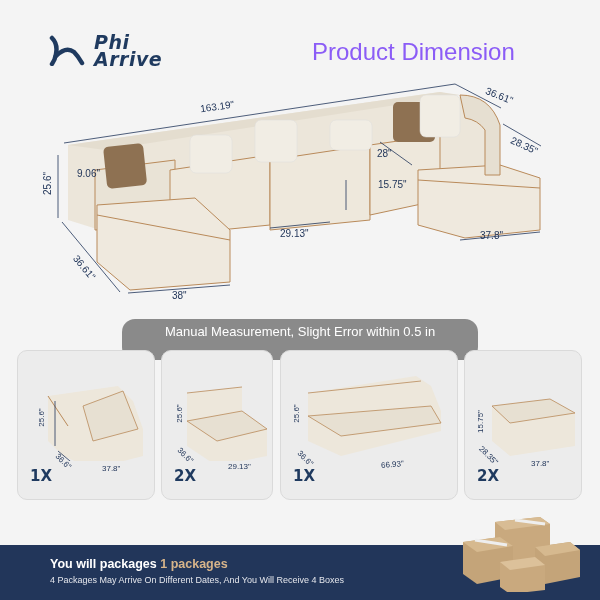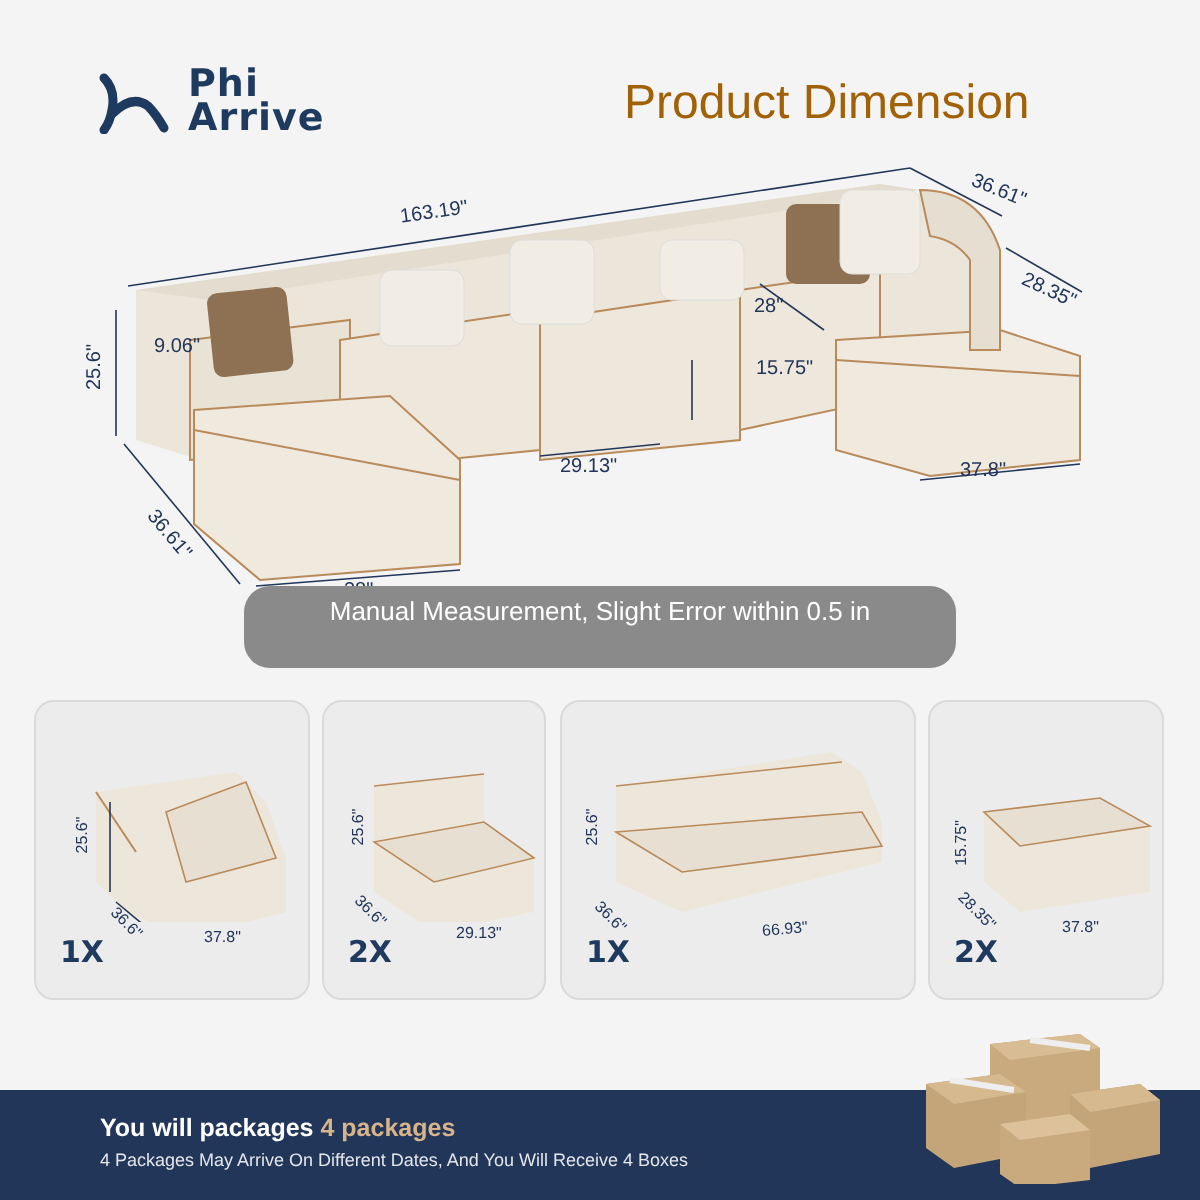--- a/index.html
+++ b/index.html
@@ -1,22 +1,22 @@
 <!DOCTYPE html>
 <html><head>
 <meta charset="utf-8">
 <style>
   * { box-sizing: border-box; margin: 0; padding: 0; }
   body { width: 600px; height: 600px; overflow: hidden; background: #f4f4f4; font-family: "DejaVu Sans", sans-serif; position: relative; color: #22365a; }
-  .logo { position: absolute; left: 48px; top: 34px; display: flex; align-items: center; gap: 6px; }
+  .logo { position: absolute; left: 48px; top: 34px; display: flex; gap: 6px; font-style: italic; }
   .logo-text { font-weight: bold; font-size: 19px; line-height: 17px; color: #1f3a5f; letter-spacing: 0.5px; }
-  .title { position: absolute; left: 312px; top: 38px; font-size: 24px; color: #a16207; font-family: "Liberation Sans", sans-serif; }
+  .title { position: absolute; left: 312px; top: 38px; font-size: 24px; color: #8b5cf6; font-family: "Liberation Sans", sans-serif; }
   .hero { position: absolute; left: 0; top: 70px; width: 600px; height: 240px; }
   .dim { position: absolute; font-size: 10px; color: #22365a; font-family: "Liberation Sans", sans-serif; white-space: nowrap; }
-  .pill { position: absolute; left: 122px; top: 293px; width: 356px; height: 41px; border-radius: 13px; background: #8a8a8a; color: #fff; font-size: 13px; text-align: center; line-height: 25px; font-family: "Liberation Sans", sans-serif; }
+  .pill { position: absolute; left: 122px; top: 319px; width: 356px; height: 41px; border-radius: 13px; background: #8a8a8a; color: #fff; font-size: 13px; text-align: center; line-height: 25px; font-family: "Liberation Sans", sans-serif; }
   .card { position: absolute; top: 350px; height: 150px; background: #ececec; border: 1px solid #dadada; border-radius: 10px; }
   .card .qty { position: absolute; left: 12px; bottom: 14px; font-size: 15px; font-weight: bold; color: #1f3a5f; }
   .card svg { position: absolute; left: 0; top: 0; }
   .banner { position: absolute; left: 0; top: 545px; width: 600px; height: 55px; background: #22365a; }
   .banner-h { position: absolute; left: 50px; top: 557px; font-size: 12.5px; font-weight: bold; color: #fff; font-family: "Liberation Sans", sans-serif; }
   .banner-h .hl { color: #d7b48a; }
   .banner-s { position: absolute; left: 50px; top: 575px; font-size: 9px; color: #e4e6ec; font-family: "Liberation Sans", sans-serif; text-align: right; }
   .boxes { position: absolute; left: 455px; top: 512px; }
 </style>
 </head>
@@ -134,21 +134,21 @@
     <polygon points="27,55 85,48 110,62 45,72" fill="#e7e0d2" stroke="#b98a5a" stroke-width="0.8"></polygon>
   </svg>
   <div class="dim" style="left:4px;top:66px;transform:rotate(-90deg);font-size:8px;">15.75"</div>
   <div class="dim" style="left:12px;top:100px;transform:rotate(45deg);font-size:8px;">28.35"</div>
   <div class="dim" style="left:66px;top:108px;font-size:8px;">37.8"</div>
   <div class="qty">2X</div>
 </div>
 
 <div class="banner"></div>
 <div class="banner-h">
-  <span>You will packages </span><span class="hl">4 packages</span>
+  <span>You will packages </span><span class="hl">1 packages</span>
 </div>
 <div class="banner-s">4 Packages May Arrive On Different Dates, And You Will Receive 4 Boxes</div>
 
 <svg class="boxes" width="130" height="80" viewBox="0 0 130 80">
   <polygon points="40,10 85,5 95,12 95,45 50,52 40,42" fill="#c9a97e"></polygon>
   <polygon points="40,10 85,5 95,12 50,18" fill="#d8bc94"></polygon>
   <polygon points="8,30 45,25 58,34 58,65 22,72 8,62" fill="#c4a479"></polygon>
   <polygon points="8,30 45,25 58,34 22,40" fill="#d6b98f"></polygon>
   <polygon points="80,35 115,30 125,38 125,65 90,72 80,62" fill="#c4a479"></polygon>
   <polygon points="80,35 115,30 125,38 90,44" fill="#d6b98f"></polygon>

